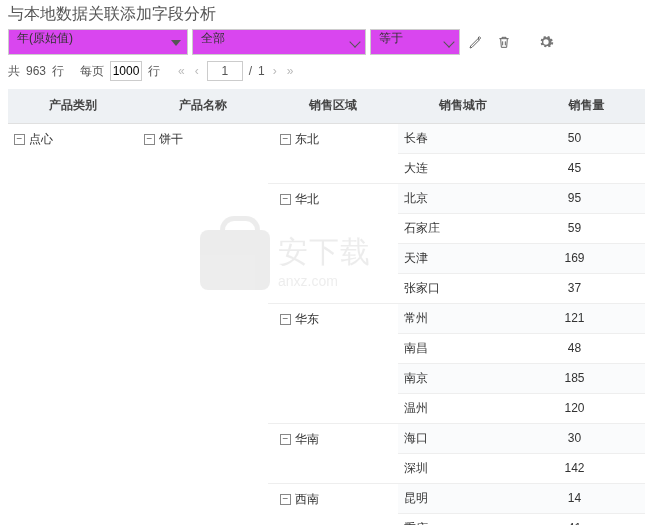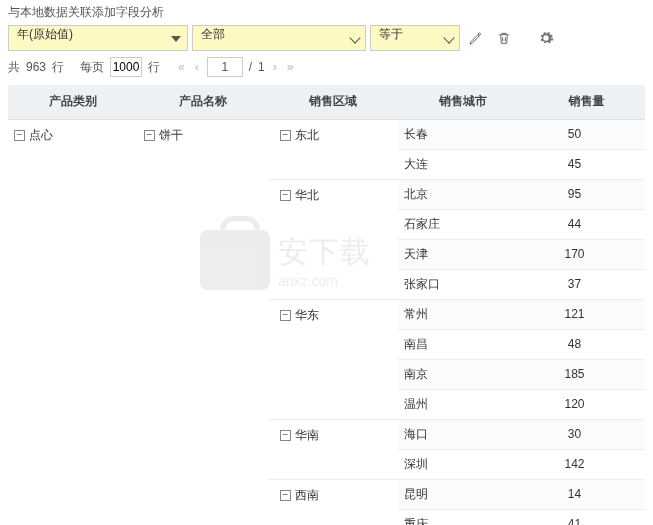--- a/index.html
+++ b/index.html
@@ -1,20 +1,20 @@
 <!DOCTYPE html>
 <html><head>
 <meta charset="utf-8">
 <style>
   * { box-sizing: border-box; margin: 0; padding: 0; }
   body { font-family: "Microsoft YaHei", Arial, sans-serif; font-size: 12px; color: #333; background: #fff; width: 653px; }
   .container { padding: 4px 8px; }
-  .title { font-size: 12px; color: #555; margin-bottom: 4px; }
+  .title { font-size: 16px; color: #555; margin-bottom: 4px; }
   .filter-row { display: flex; align-items: center; gap: 4px; margin-bottom: 6px; }
-  .dropdown { position: relative; height: 26px; border: 1px solid #ccc; background: #fef9c3; display: flex; align-items: center; padding: 0 22px 8px 8px; cursor: pointer; }
+  .dropdown { position: relative; height: 26px; border: 1px solid #ccc; background: #d946ef; display: flex; align-items: center; padding: 0 22px 8px 8px; cursor: pointer; }
   .dropdown.wide { width: 180px; }
   .dropdown.mid { width: 90px; }
   .dropdown.wide2 { width: 174px; }
   .dropdown .arrow { position: absolute; right: 6px; top: 50%; transform: translateY(-50%); }
   .arrow-down { width: 0; height: 0; border-left: 5px solid transparent; border-right: 5px solid transparent; border-top: 6px solid #555; display: inline-block; }
   .chevron-down { display: inline-block; width: 8px; height: 8px; border-right: 1.5px solid #555; border-bottom: 1.5px solid #555; transform: rotate(45deg); margin-top: -4px; }
   .icon-btn { width: 24px; height: 24px; display: flex; align-items: center; justify-content: center; cursor: pointer; color: #666; }
   .icon-btn svg { width: 16px; height: 16px; stroke: #666; fill: none; stroke-width: 1.5; }
   .gear svg { fill: #777; stroke: none; }
   .pager-row { display: flex; align-items: center; gap: 6px; color: #555; margin-bottom: 8px; }
@@ -142,25 +142,25 @@
             <div class="tree-cell">
               <span class="expander">−</span>
               <span>华北</span>
             </div>
           </td>
           <td class="city-col">北京</td>
           <td class="val-col">95</td>
         </tr>
         <tr>
           <td class="city-col">石家庄</td>
-          <td class="val-col">44</td>
+          <td class="val-col">59</td>
         </tr>
         <tr>
           <td class="city-col">天津</td>
-          <td class="val-col">170</td>
+          <td class="val-col">169</td>
         </tr>
         <tr>
           <td class="city-col">张家口</td>
           <td class="val-col">37</td>
         </tr>
         <tr>
           <td rowspan="4" class="region-col" style="vertical-align: top; padding-top: 7px;">
             <div class="tree-cell">
               <span class="expander">−</span>
               <span>华东</span>

